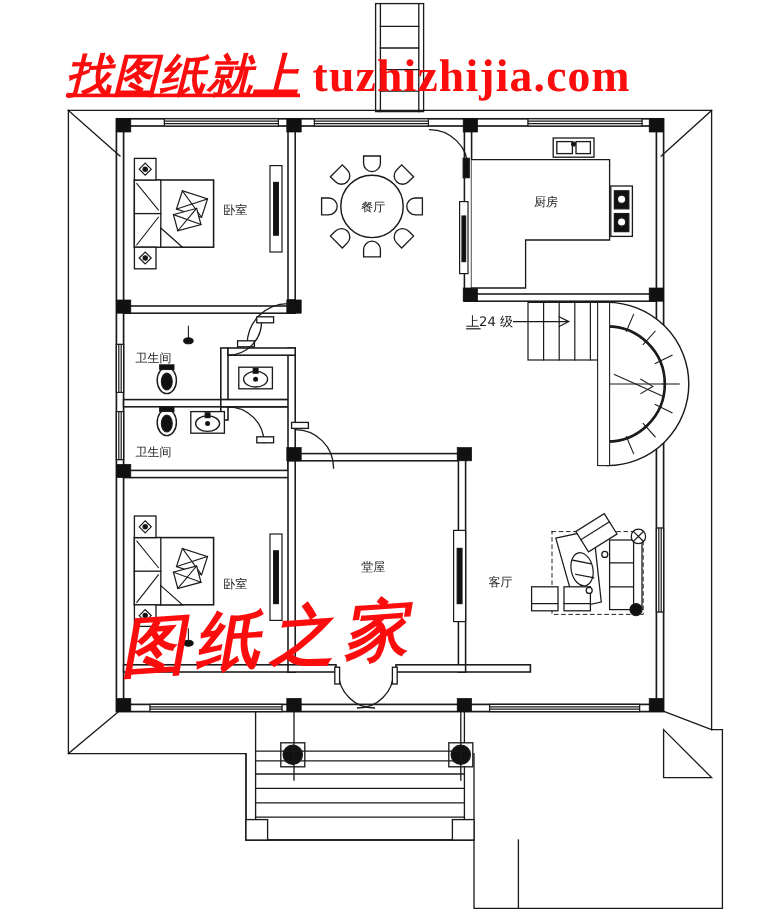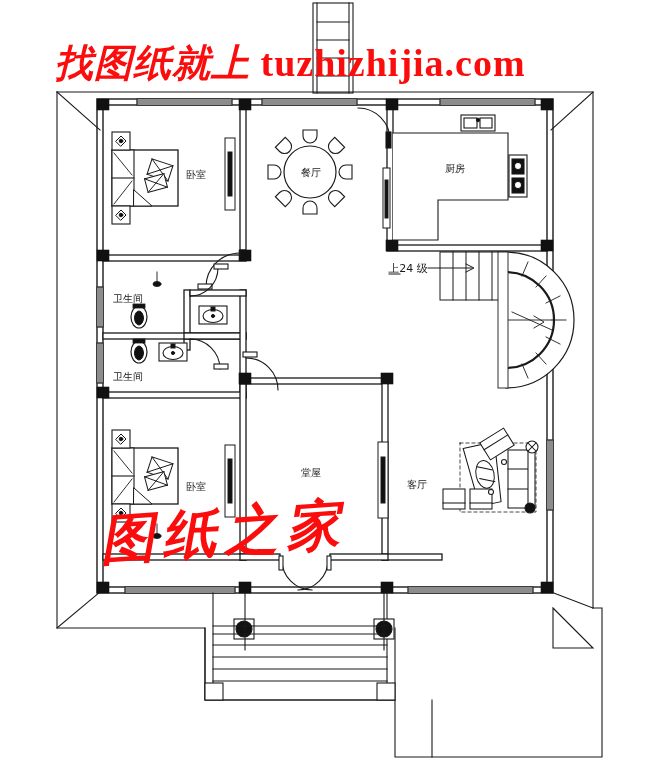--- a/index.html
+++ b/index.html
@@ -1,21 +1,21 @@
 <!DOCTYPE html>
 <html><head>
 <meta charset="utf-8">
 <style>
   html,body{margin:0;padding:0;background:#ffffff;}
   body{width:650px;height:770px;overflow:hidden;font-family:"Liberation Sans",sans-serif;}
   #stage{position:relative;width:650px;height:770px;background:#fff;}
   #plan{position:absolute;left:0;top:0;width:650px;height:770px;}
   .wm{position:absolute;color:#fb0d0d;font-family:"Liberation Serif",serif;font-weight:700;white-space:nowrap;pointer-events:none;}
   #wm-top{left:55px;top:38px;font-size:38px;letter-spacing:1px;}
-  #wm-top .cn{font-family:"DejaVu Sans",sans-serif;font-style:italic;}
+  #wm-top .cn{font-family:"DejaVu Sans",sans-serif;font-style:italic;text-decoration:underline;}
   #wm-mid{left:100px;top:505px;font-size:54px;font-family:"DejaVu Sans",sans-serif;font-style:italic;letter-spacing:8px;
           transform:rotate(-4deg);transform-origin:left center;}
 </style>
 </head>
 <body>
 
 <div id="stage">
 
   <svg id="plan" viewBox="0 0 650 770">
     <defs>

